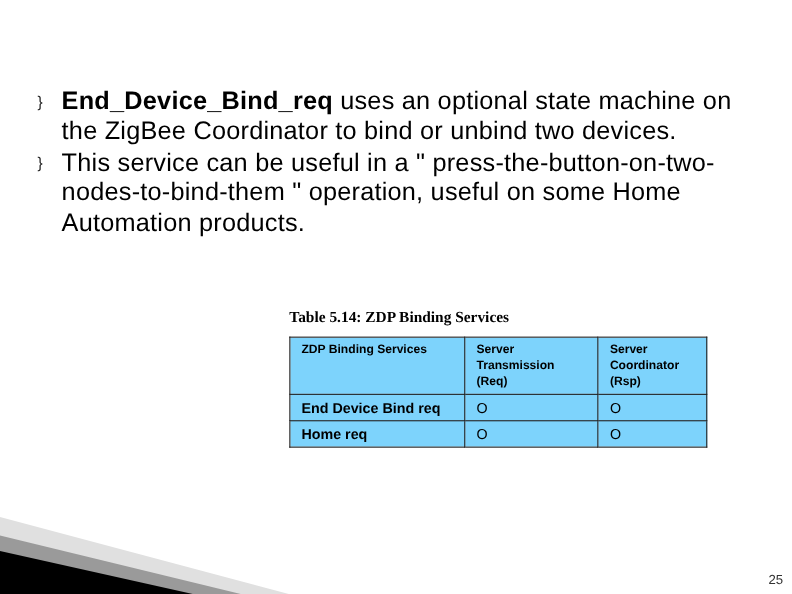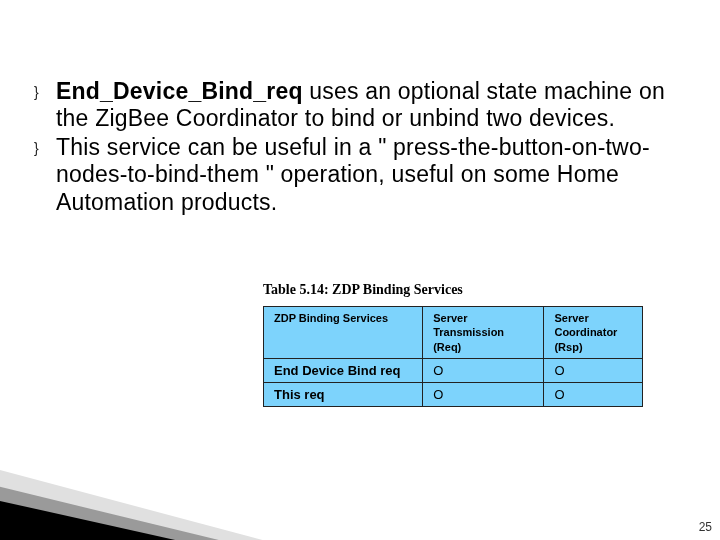--- a/index.html
+++ b/index.html
@@ -137,21 +137,21 @@
           <th>Server Coordinator (Rsp)</th>
         </tr>
       </thead>
       <tbody>
         <tr>
           <td class="svc">End Device Bind req</td>
           <td>O</td>
           <td>O</td>
         </tr>
         <tr>
-          <td class="svc">This req</td>
+          <td class="svc">Home req</td>
           <td>O</td>
           <td>O</td>
         </tr>
       </tbody>
     </table>
   </div>
 
   <svg class="swoosh" viewBox="0 0 340 120">
     <polygon points="0,120 340,120 40,40" fill="#e0e0e0"></polygon>
     <polygon points="0,120 300,120 20,52" fill="#9a9a9a"></polygon>

